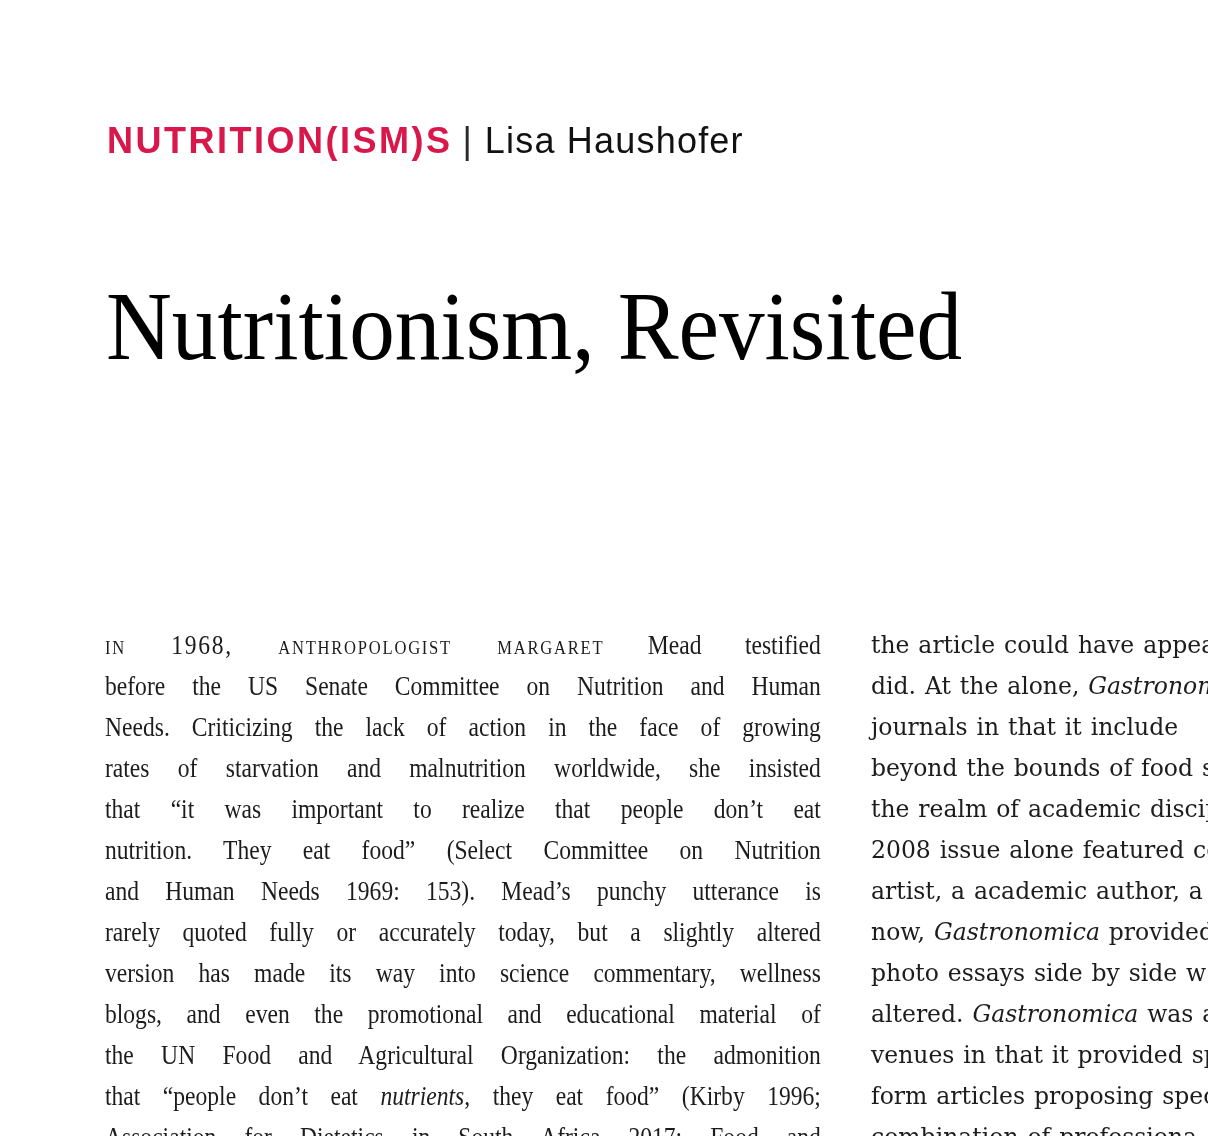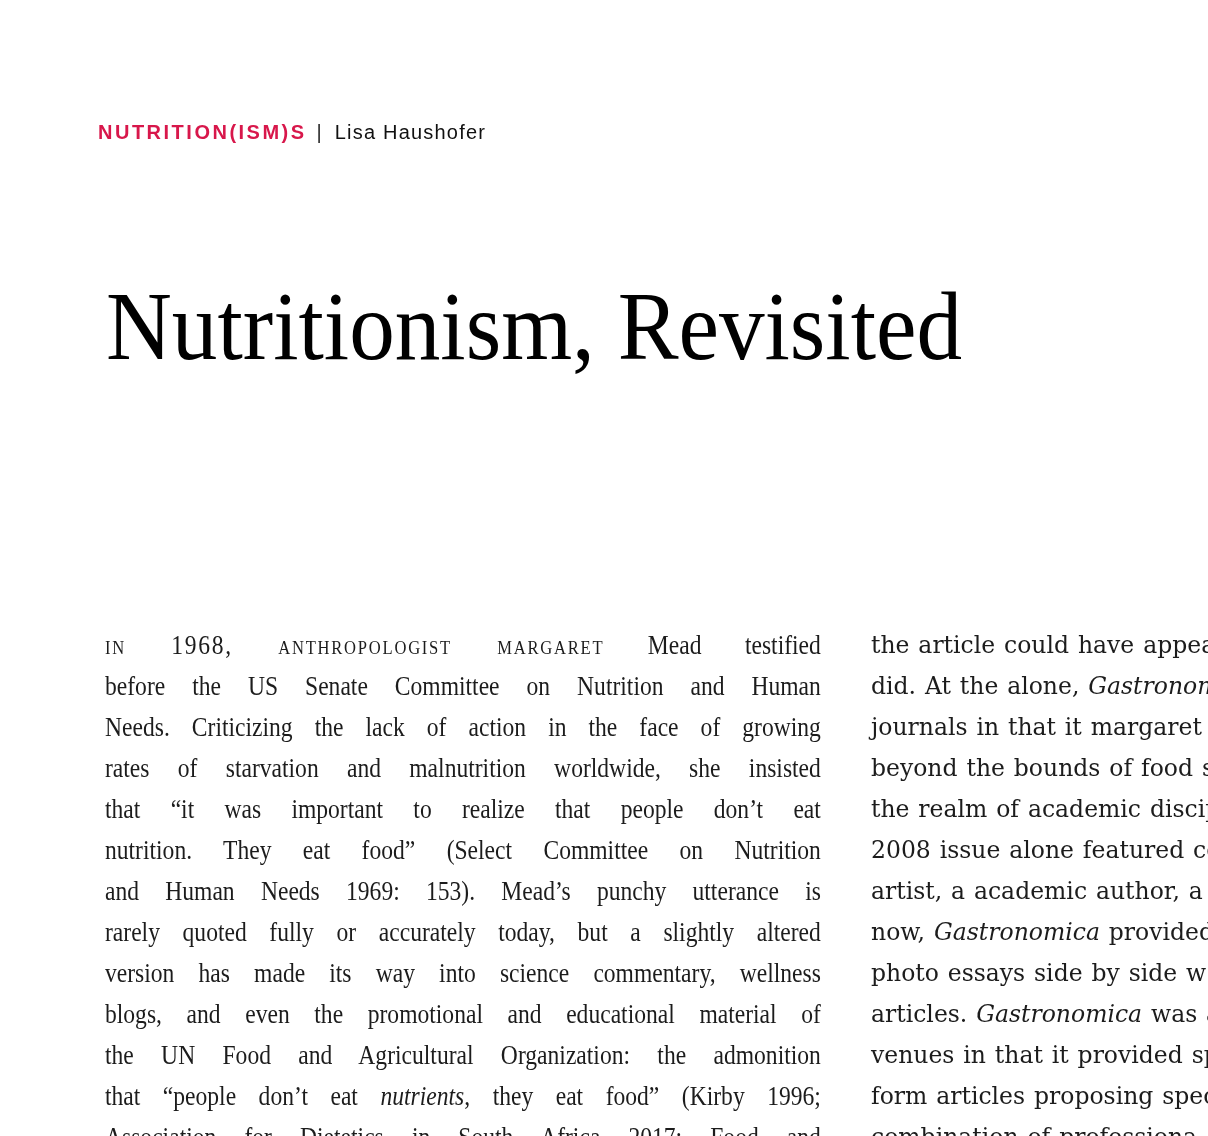--- a/index.html
+++ b/index.html
@@ -11,24 +11,24 @@
     position: relative;
     width: 1208px;
     height: 1136px;
     background: #ffffff;
     overflow: hidden;
     font-kerning: normal;
   }
   
   .kicker {
     position: absolute;
-    left: 98px;
+    left: 107px;
     top: 121px;
     font-family: "Liberation Sans", sans-serif;
-    font-size: 20px;
+    font-size: 36px;
     line-height: 1.1;
     white-space: nowrap;
     color: #1c1c1c;
   }
   .kicker-section {
     font-weight: 700;
     letter-spacing: 2.5px;
   }
   .kicker-sep {
     font-weight: 400;
@@ -121,26 +121,26 @@
       <div class="line"><span>version has made its way into science commentary, wellness</span></div>
       <div class="line"><span>blogs, and even the promotional and educational material of</span></div>
       <div class="line"><span>the UN Food and Agricultural Organization: the admonition</span></div>
       <div class="line"><span>that “people don’t eat </span><span class="it">nutrients</span><span>, they eat food” (Kirby 1996;</span></div>
       <div class="line"><span>Association for Dietetics in South Africa 2017; Food and</span></div>
     </div>
 
   <div class="col col-right">
       <div class="line"><span>the article could have appea</span></div>
       <div class="line"><span>did. At the alone, </span><span class="it">Gastronomi</span></div>
-      <div class="line"><span>journals in that it margaret</span></div>
+      <div class="line"><span>journals in that it include</span></div>
       <div class="line"><span>beyond the bounds of food st</span></div>
       <div class="line"><span>the realm of academic discip</span></div>
       <div class="line"><span>2008 issue alone featured co</span></div>
       <div class="line"><span>artist, a academic author, a</span></div>
       <div class="line"><span>now, </span><span class="it">Gastronomica</span><span> provided</span></div>
       <div class="line"><span>photo essays side by side w</span></div>
-      <div class="line"><span>articles. </span><span class="it">Gastronomica</span><span> was a</span></div>
+      <div class="line"><span>altered. </span><span class="it">Gastronomica</span><span> was a</span></div>
       <div class="line"><span>venues in that it provided sp</span></div>
       <div class="line"><span>form articles proposing speci</span></div>
       <div class="line"><span>combination of professiona</span></div>
     </div>
 
 </div>
 
 </body></html>

